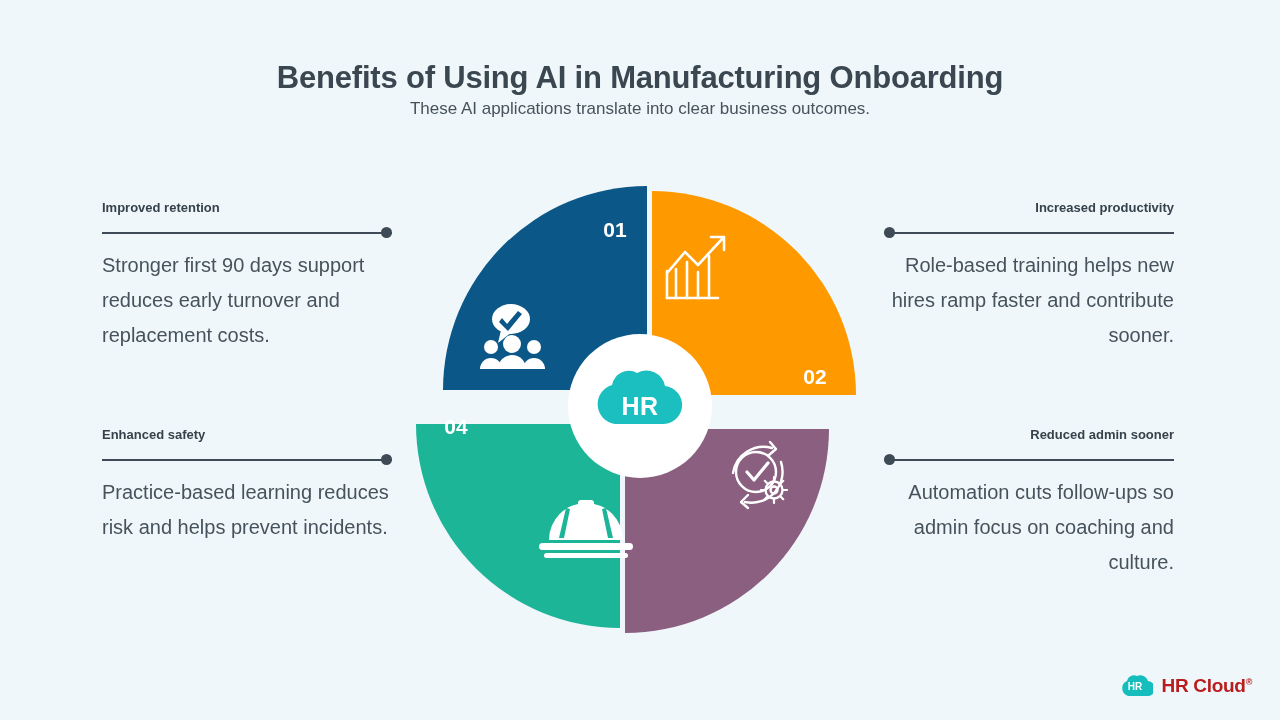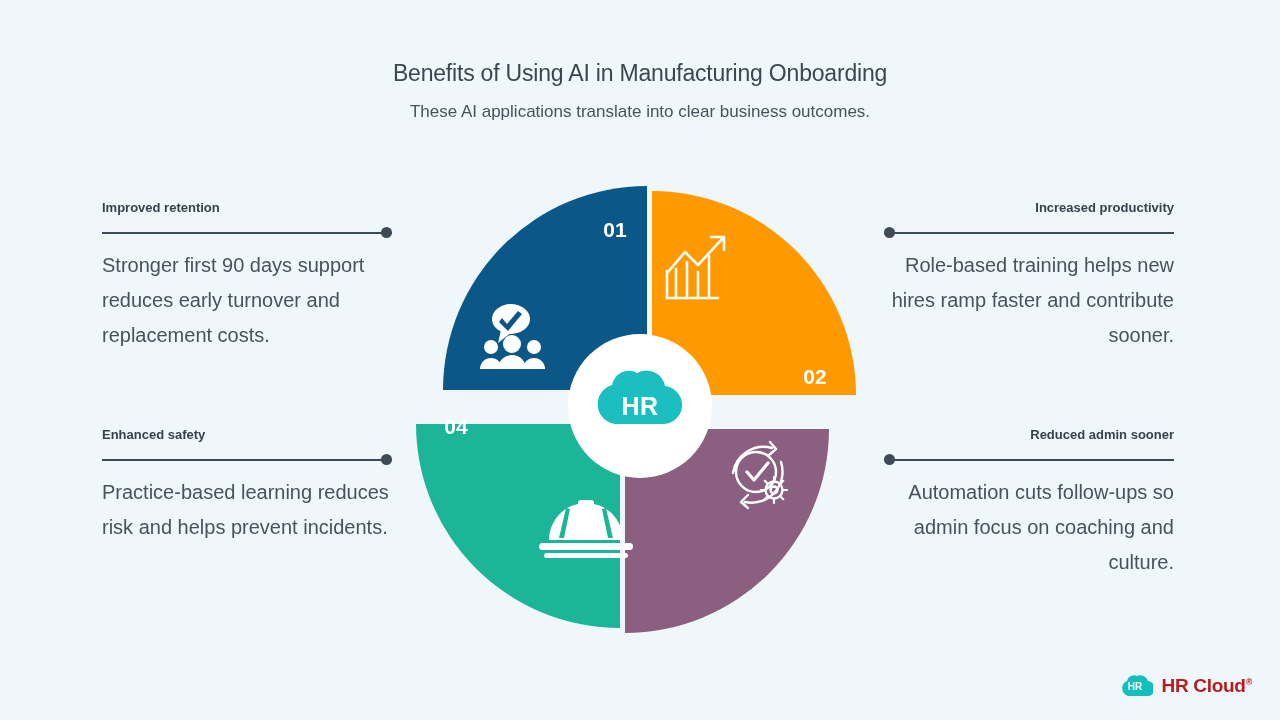--- a/index.html
+++ b/index.html
@@ -9,25 +9,25 @@
   body {
     background:#F0F7FA;
     font-family:"Liberation Sans", sans-serif;
     color:#3C4A54;
     position:relative;
   }
 
   
   .header { position:absolute; top:0; left:0; width:1280px; text-align:center; }
   .title {
-    font-size:23px; font-weight:normal; color:#3A4750;
+    font-size:31px; font-weight:bold; color:#3A4750;
     letter-spacing:-0.2px; margin-top:61px; line-height:1.1;
   }
   .subtitle {
-    font-size:17px; color:#46535C; margin-top:16px; font-weight:normal;
+    font-size:17px; color:#46535C; margin-top:4px; font-weight:normal;
   }
 
   
   .block { position:absolute; width:290px; }
   .block .hd {
     font-size:13px; font-weight:bold; color:#35424B; line-height:1.2;
     white-space:nowrap;
   }
   .rule-wrap { position:relative; height:12px; margin-top:11px; }
   .rule {

